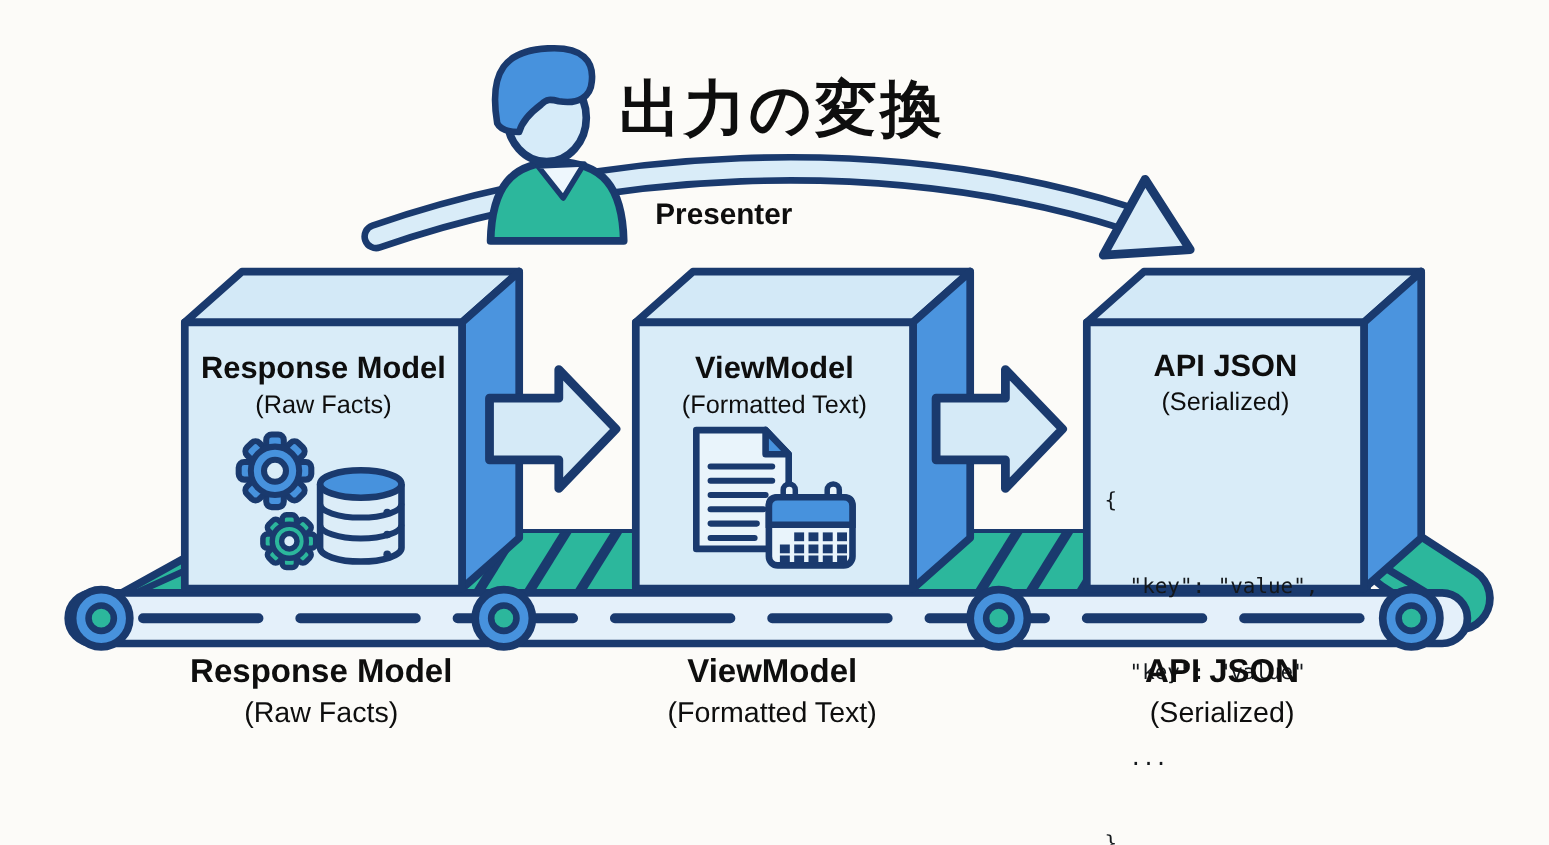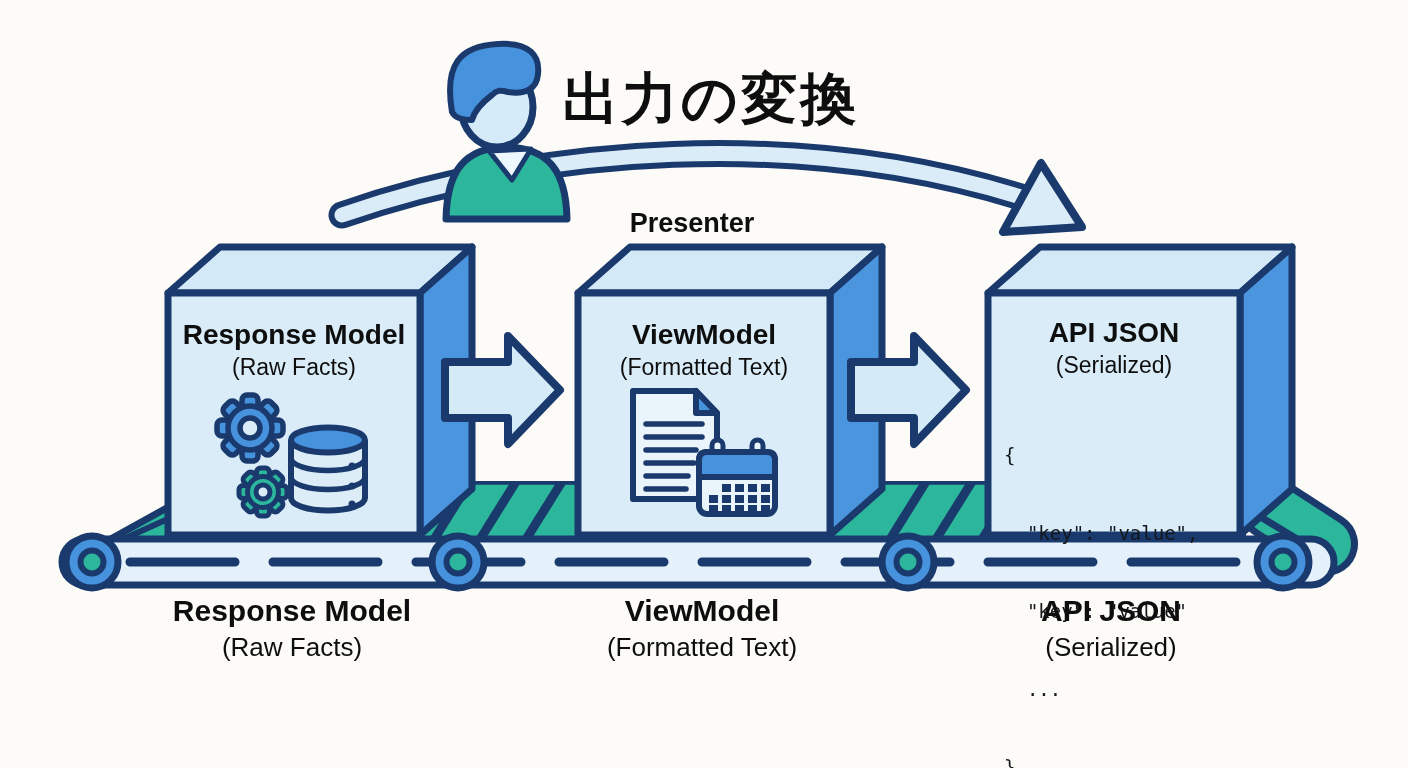--- a/index.html
+++ b/index.html
@@ -8,21 +8,21 @@
     background:#fcfbf8;
     font-family:"Liberation Sans","DejaVu Sans",sans-serif;
     color:#0e0e0e;
     overflow:hidden;
     position:relative;
   }
   .stage{position:absolute;inset:0;width:1408px;height:596px;}
   svg.art{position:absolute;left:0;top:0;}
   .txt{position:absolute;text-align:center;color:#0e0e0e;}
   .page-title{left:411px;top:62px;width:600px;font-size:56px;font-weight:800;letter-spacing:3px;}
-  .presenter{left:567px;top:180px;width:250px;font-size:27px;font-weight:700;margin-top:28px;}
+  .presenter{left:533px;top:180px;width:250px;font-size:27px;font-weight:700;}
   .face-label{width:252px;line-height:33px;}
   .face-label .t{font-size:28px;font-weight:700;}
   .face-label .s{font-size:23px;font-weight:400;}
   .face-1{left:168px;top:318px;}
   .face-2{left:578px;top:318px;}
   .face-3{left:988px;top:316px;}
   .code{
     position:absolute;left:1004px;top:390px;width:230px;
     font-family:"DejaVu Sans Mono","Liberation Mono",monospace;
     font-size:19px;line-height:26px;color:#14181c;text-align:left;

